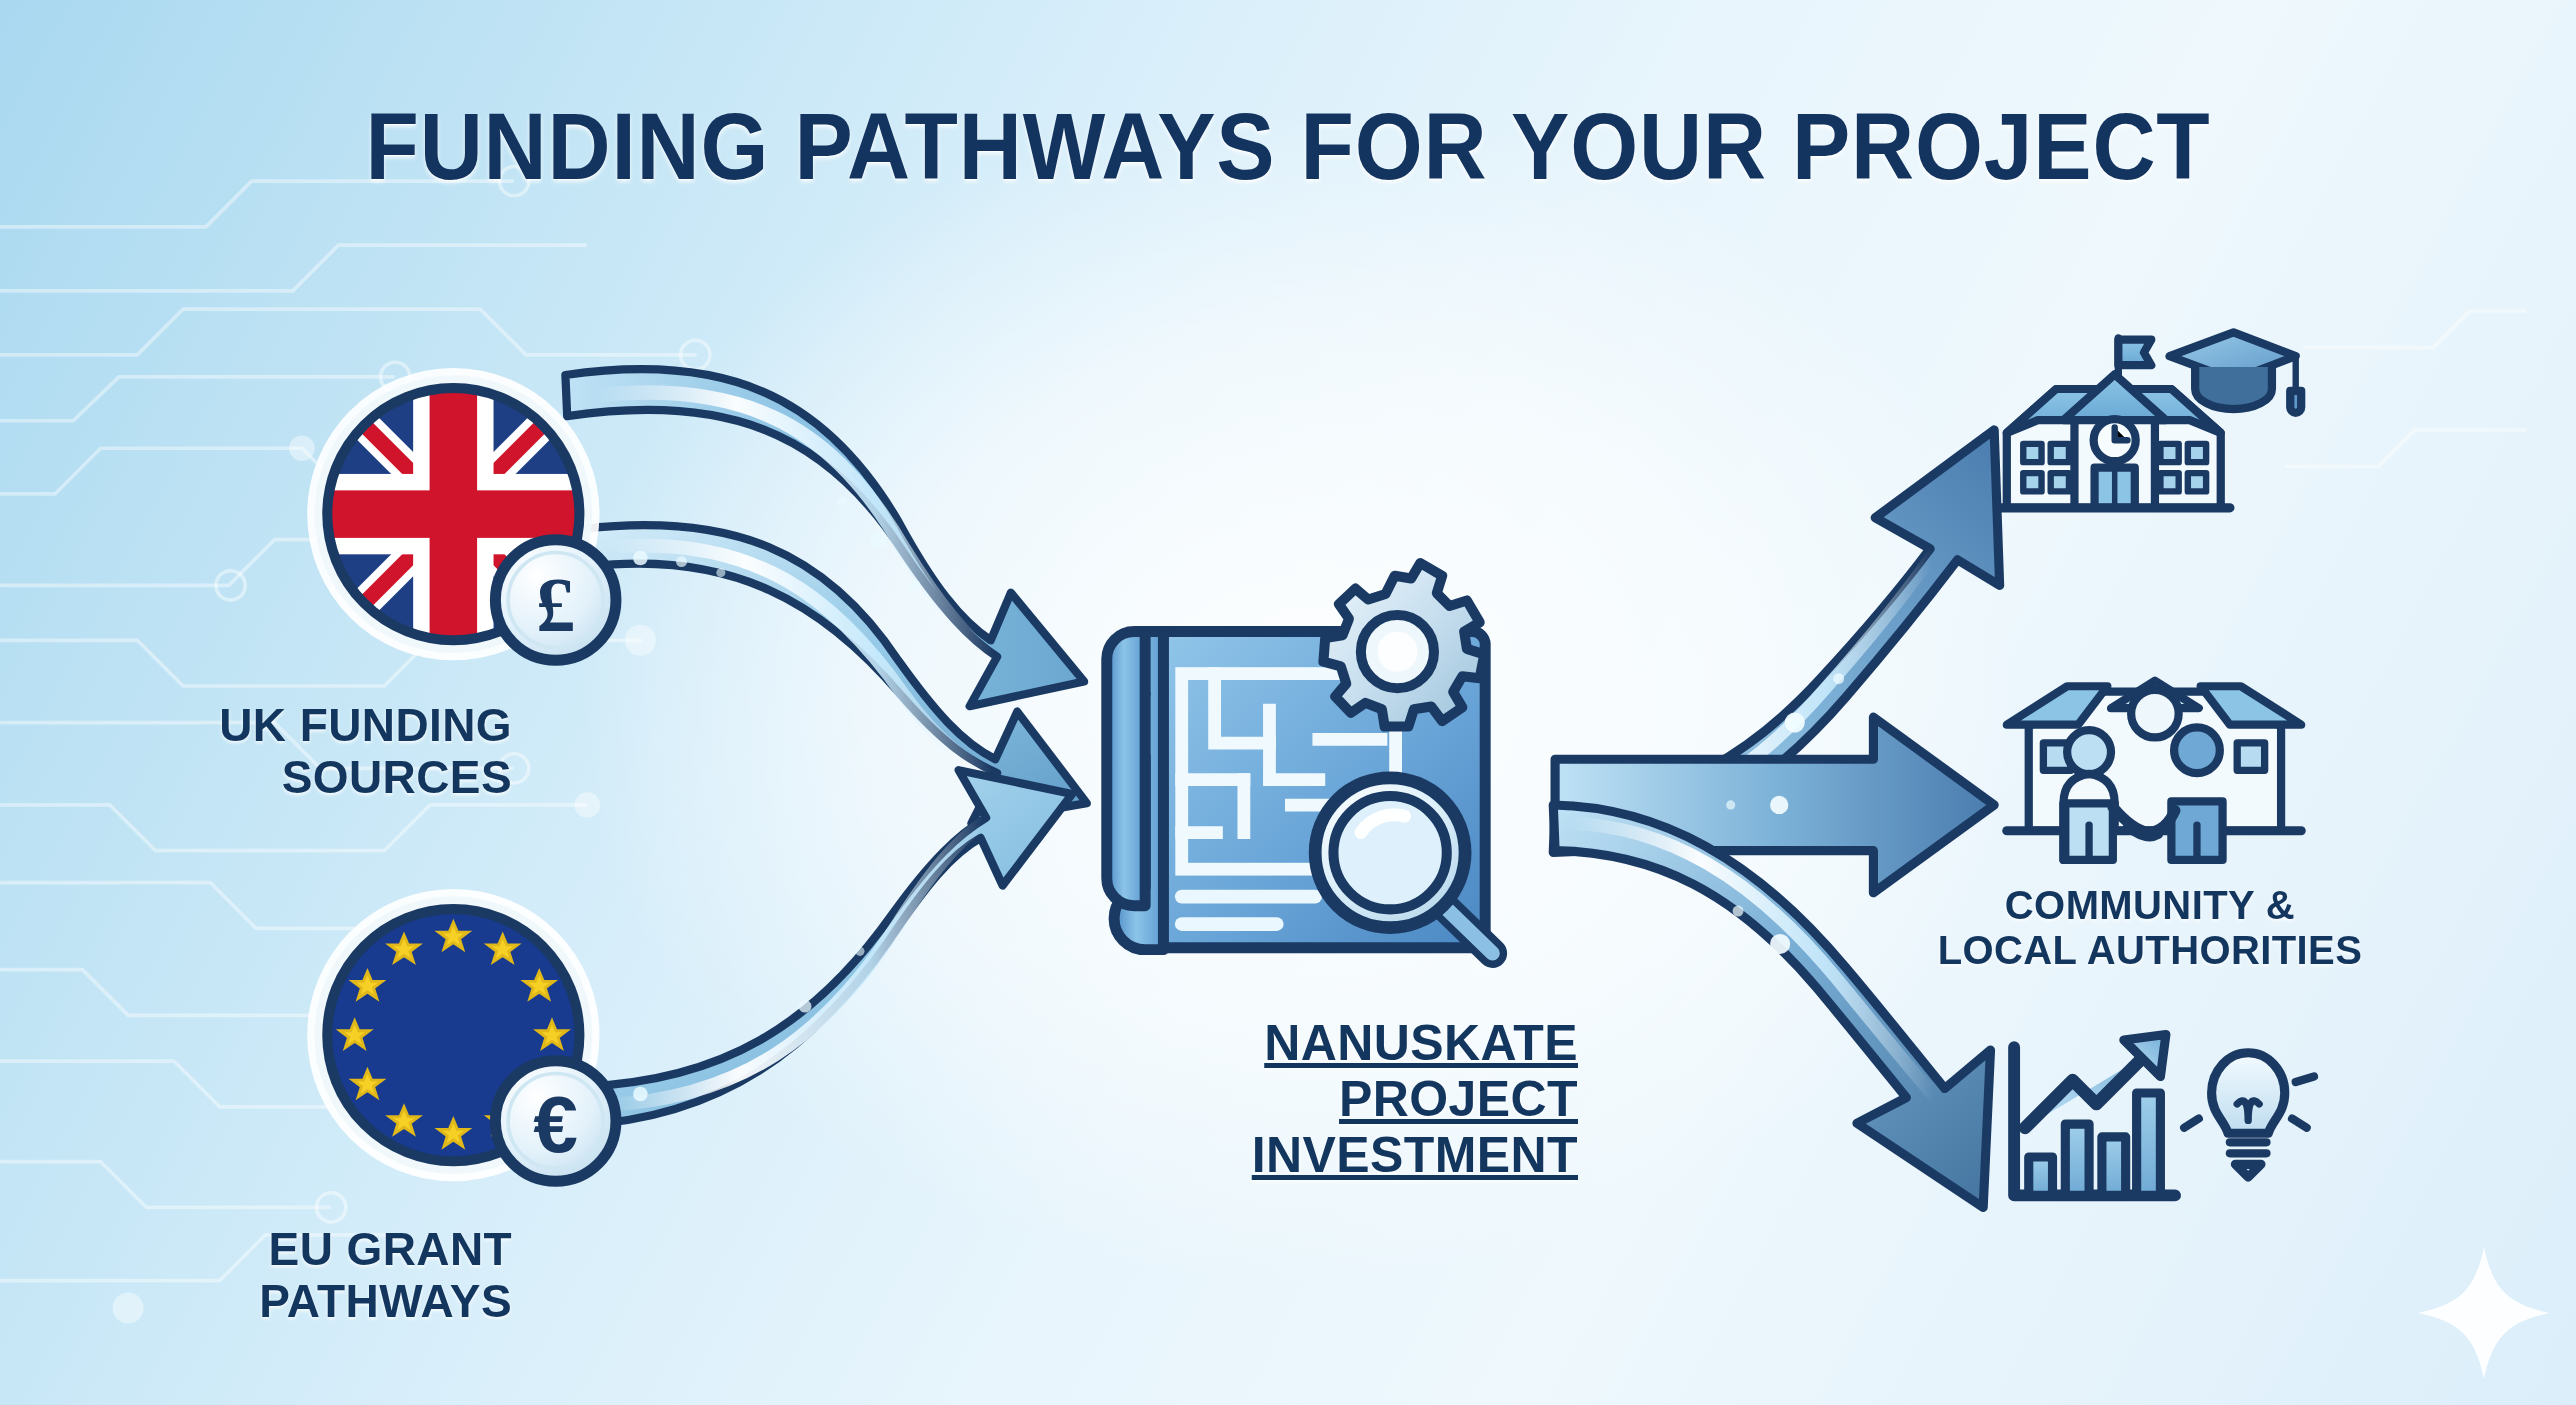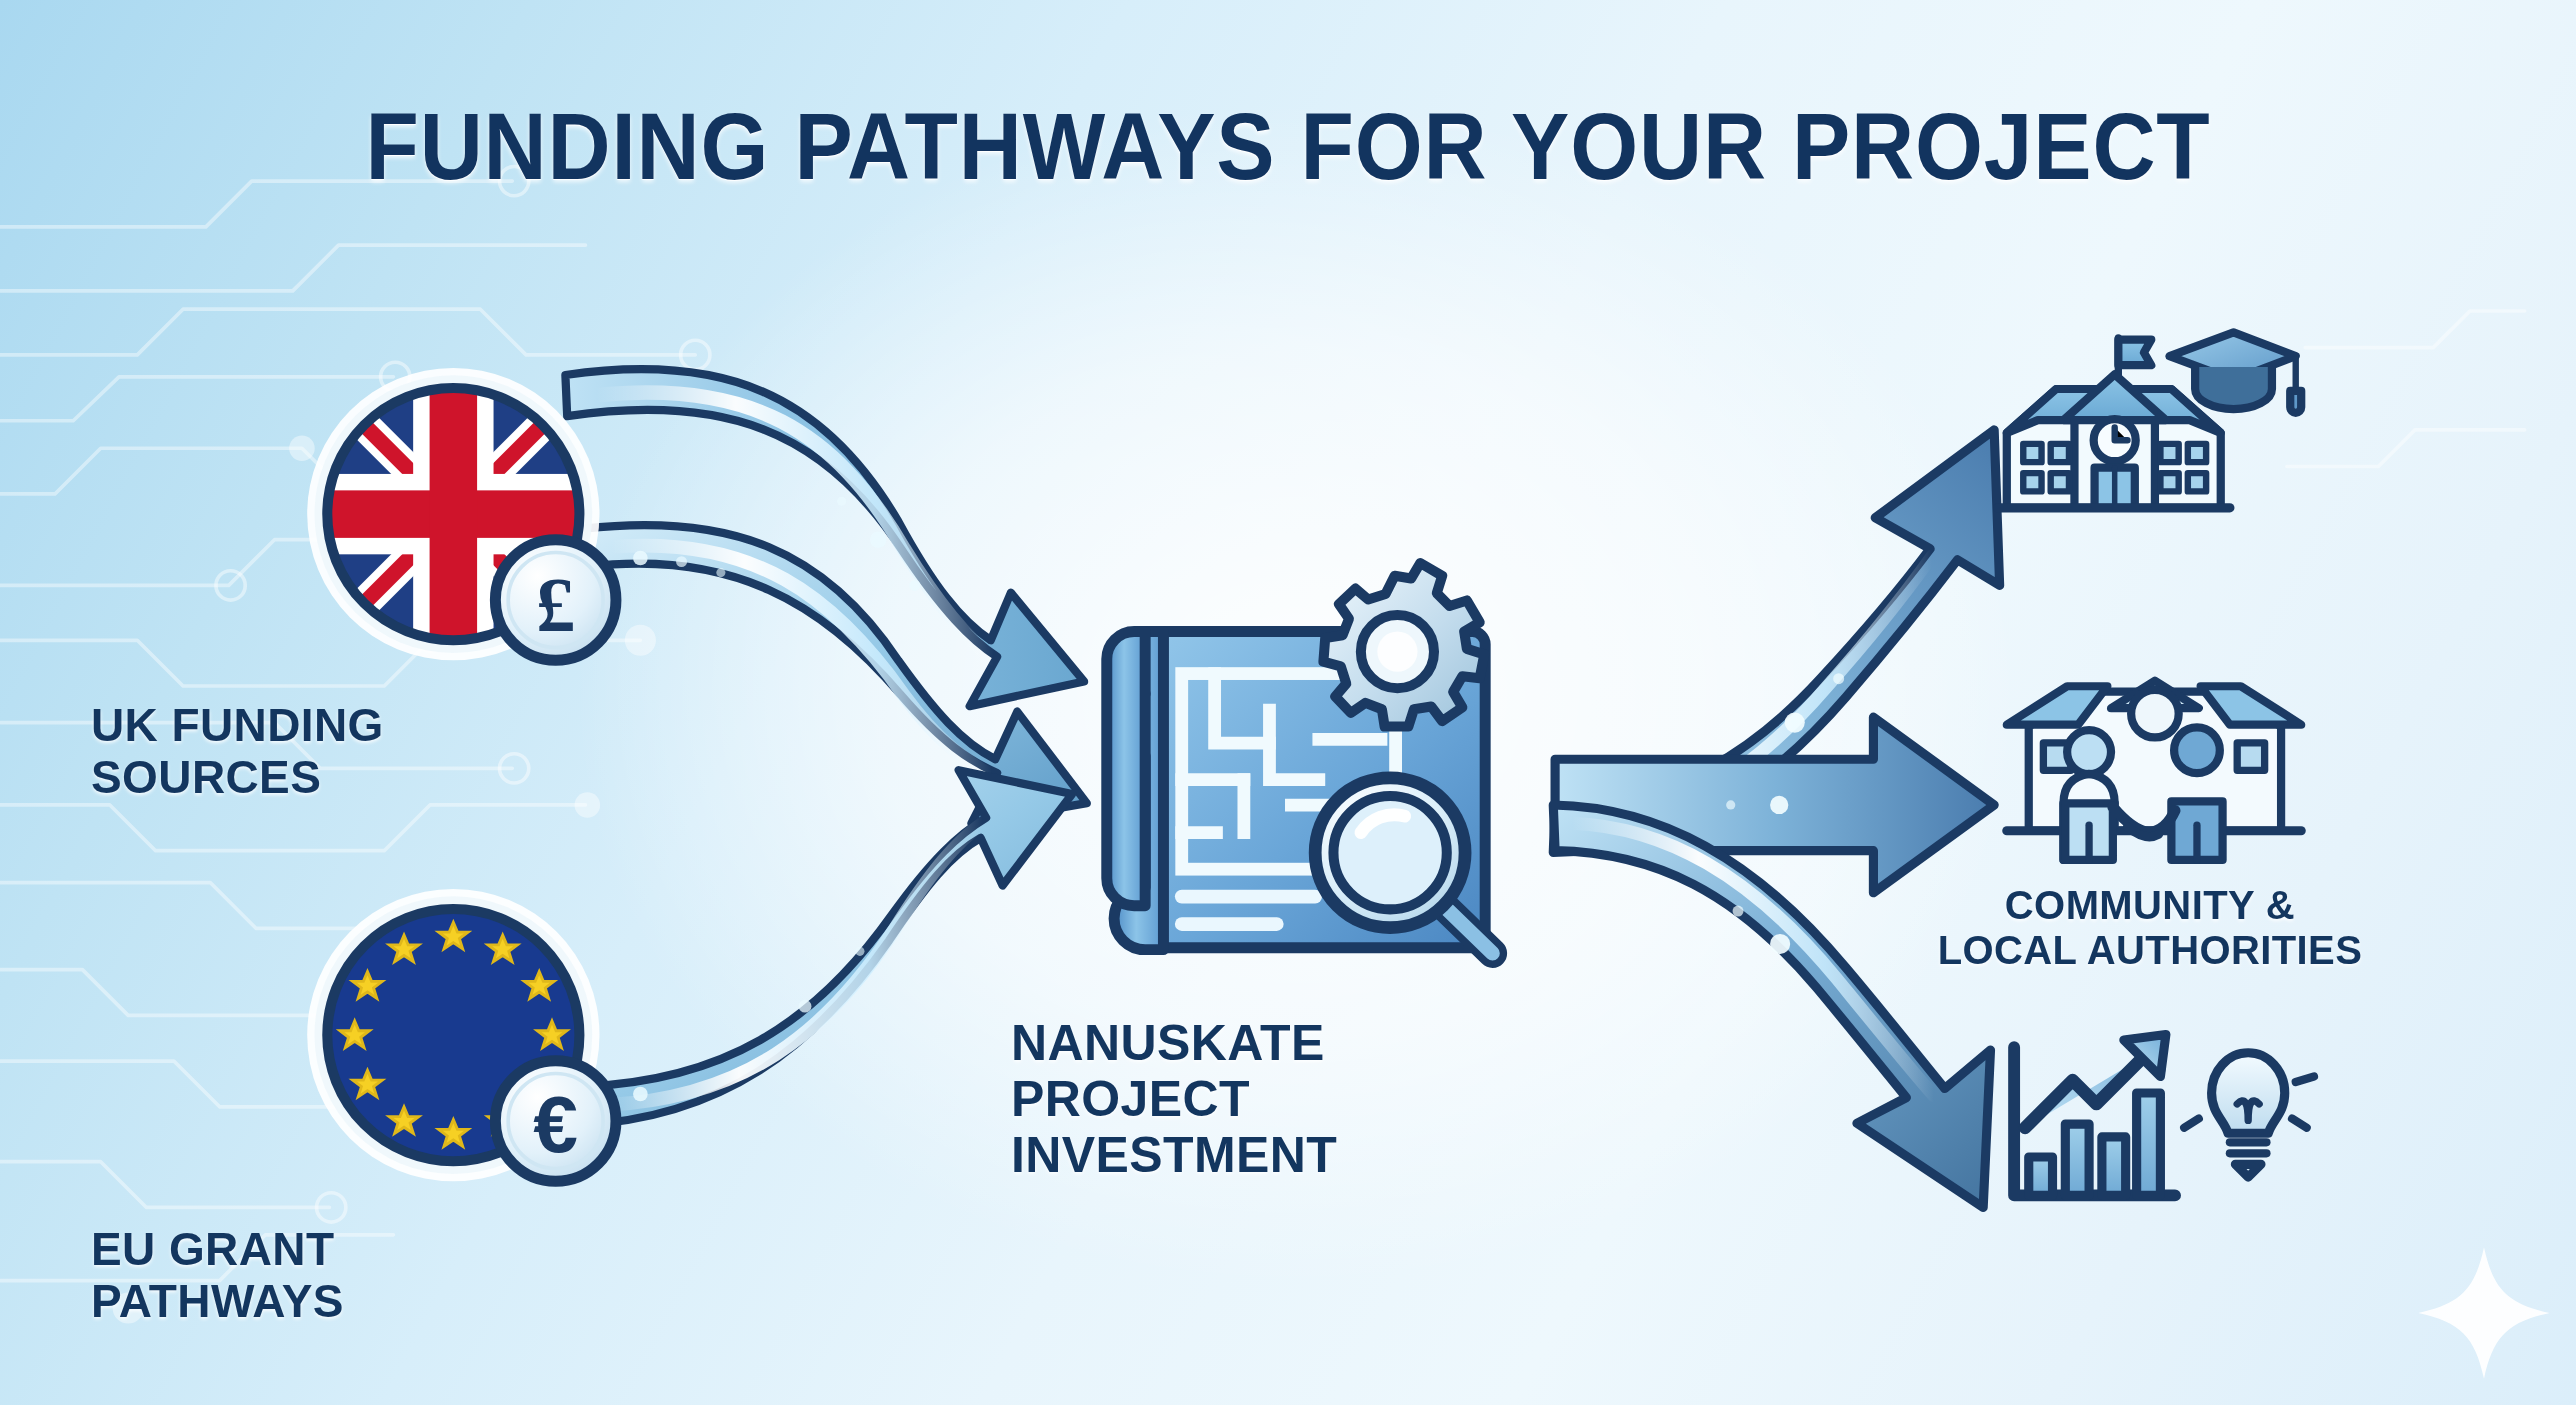--- a/index.html
+++ b/index.html
@@ -21,32 +21,32 @@
   .title{
     position:absolute;left:0;top:99px;width:2576px;text-align:center;
     font-size:95px;line-height:1;font-weight:700;letter-spacing:0.9px;
     color:#12345f;
     font-family:"Liberation Sans Narrow","Liberation Sans",sans-serif;
     transform:scaleX(.92);transform-origin:50% 50%;
     text-shadow:0 2.7px 4.6px rgba(255,255,255,.75), 0 0.9px 0 rgba(255,255,255,.9);
     white-space:nowrap;
   }
   .lbl{
-    position:absolute;text-align:left;font-weight:700;color:#13365f;
+    position:absolute;text-align:right;font-weight:700;color:#13365f;
     line-height:1.12;letter-spacing:0.4px;
     text-shadow:0 1.8px 3.7px rgba(255,255,255,.85);
     white-space:pre-line;
   }
   .lbl-left{font-size:46px;width:421px;}
   .lbl-center{font-size:50px;width:567px;}
   .lbl-right{font-size:40px;width:512px;text-align:center;}
 
   #label-uk{left:91px;top:700px;}
   #label-eu{left:91px;top:1224px;}
-  #label-center{left:1011px;top:1015px;}
+  #label-center{left:1011px;top:1015px;text-decoration:underline;}
   #label-schools{left:1948px;top:529px;}
   #label-community{left:1894px;top:883px;text-align:center;}
   #label-growth{left:1930px;top:1230px;}
 </style>
 </head>
 <body>
 
 <div id="stage">
 
   <svg class="layer" width="2576" height="1405" viewBox="0 0 2816 1536">

